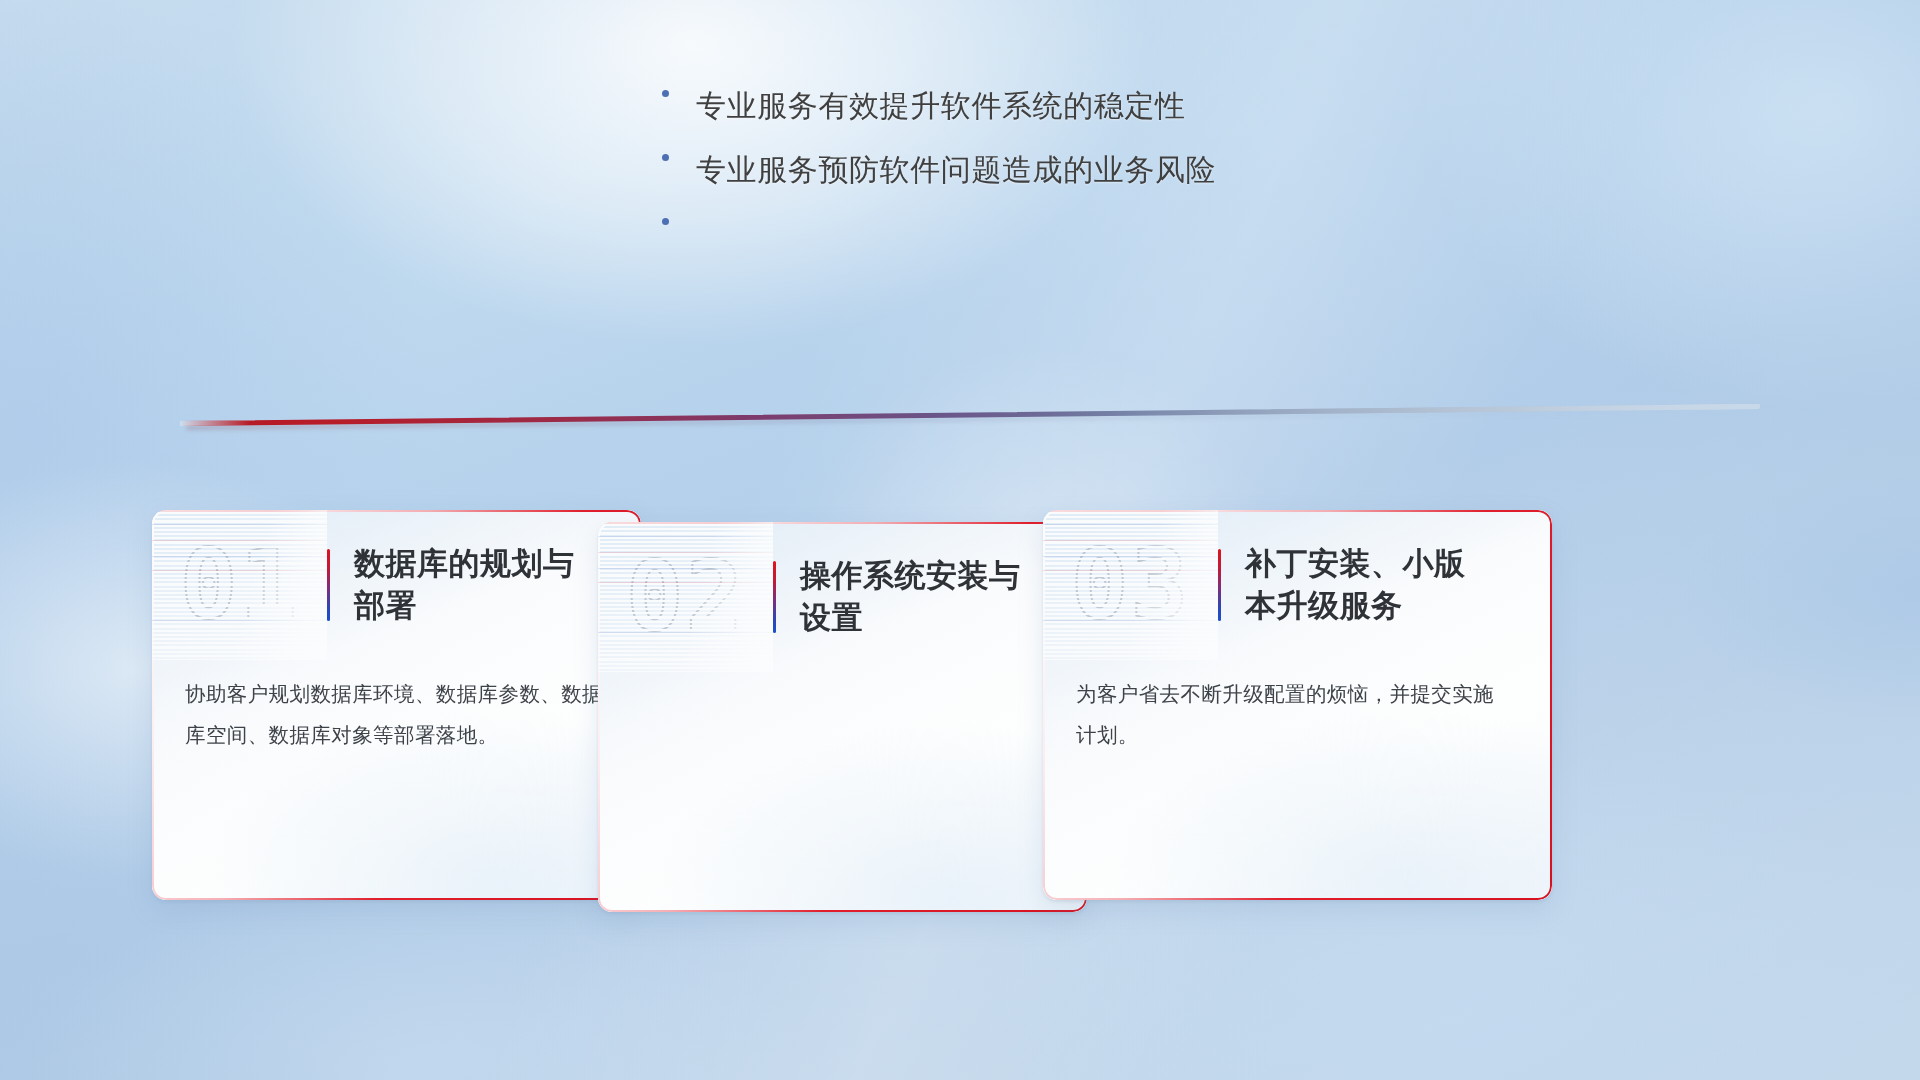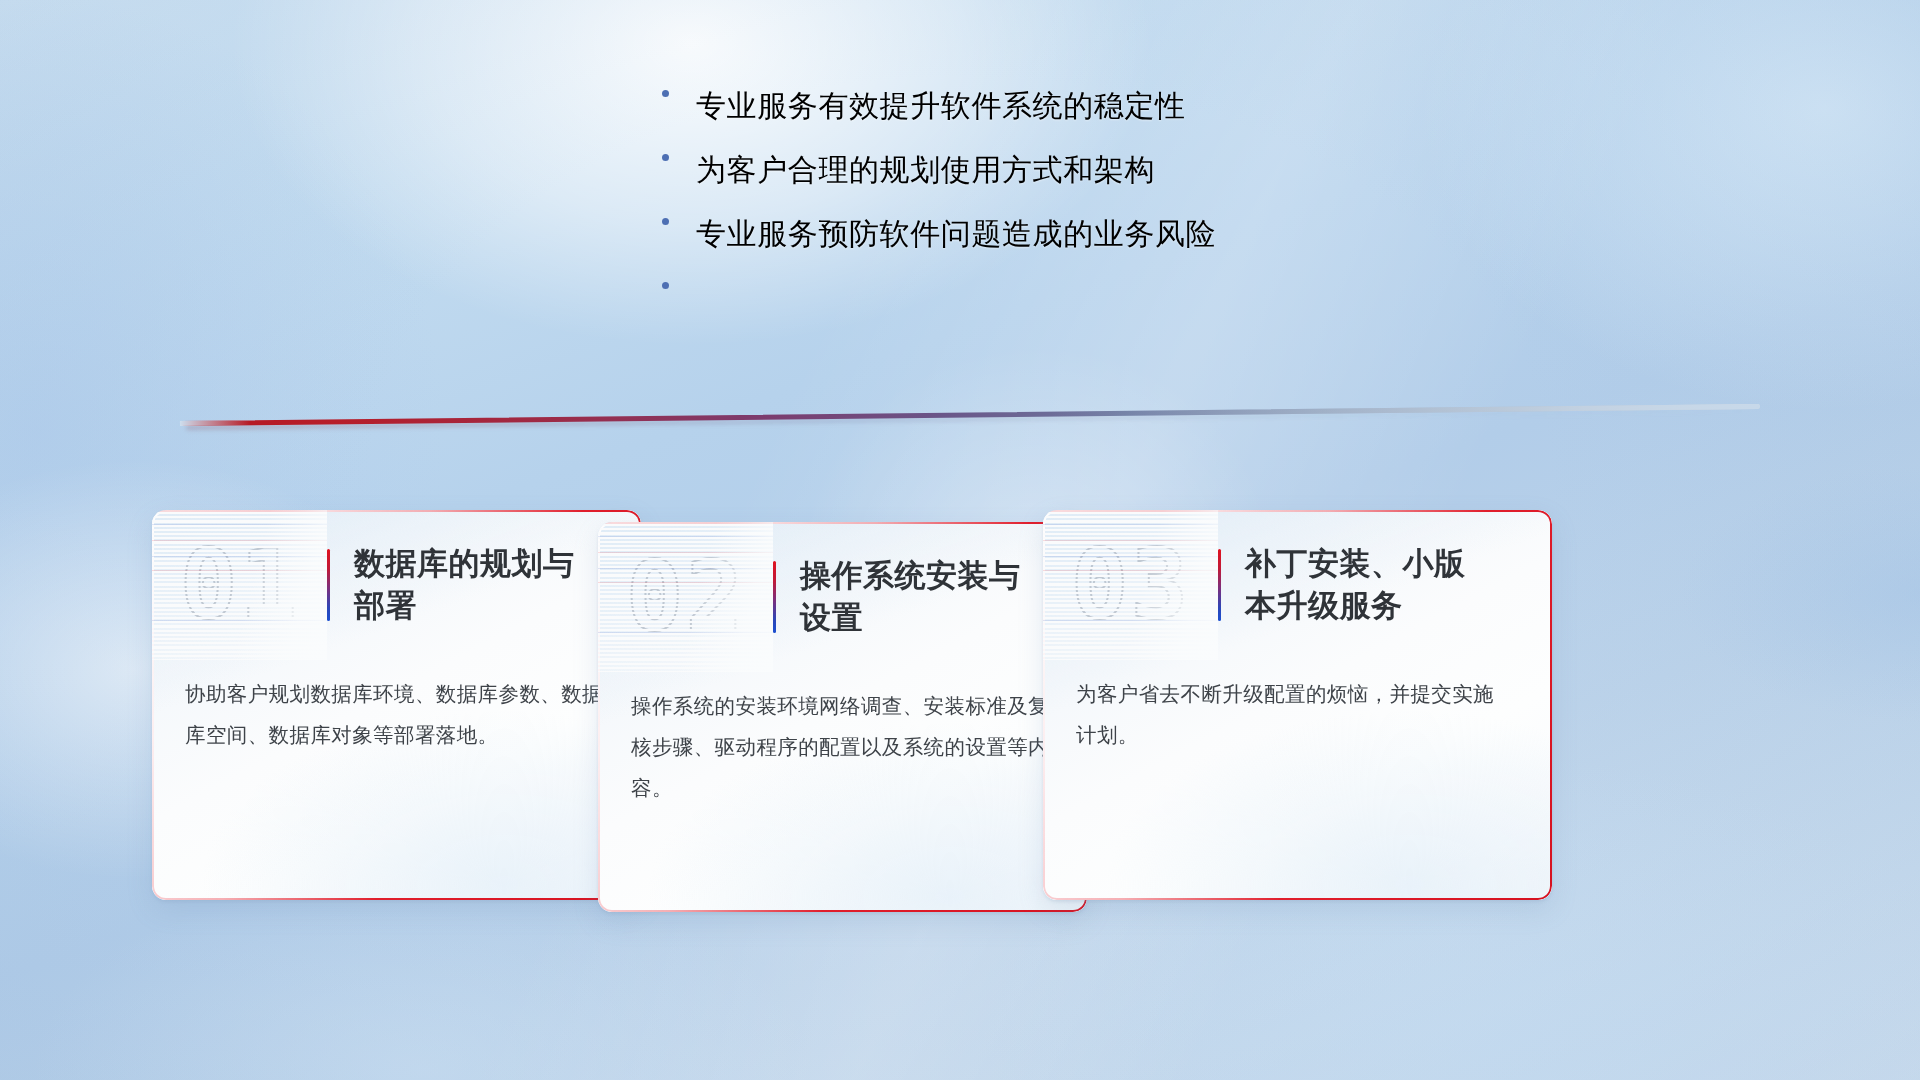--- a/index.html
+++ b/index.html
@@ -24,21 +24,21 @@
   .g8{background:linear-gradient(115deg,rgba(255,255,255,0) 40%,rgba(255,255,255,.22) 56%,rgba(255,255,255,0) 70%);}
   .g9{background:radial-gradient(ellipse 300px 160px at 100% 55%,rgba(168,199,232,.55) 0%,rgba(168,199,232,0) 80%);}
   .vig{background:radial-gradient(ellipse 1300px 900px at 50% 45%,rgba(255,255,255,0) 45%,rgba(150,182,216,.22) 100%);}
 
   
   #bullets{position:absolute;left:662px;top:88px;width:760px;}
   .b-row{display:flex;align-items:flex-start;height:64px;}
   .b-dot{width:34px;flex:0 0 34px;display:flex;align-items:center;justify-content:flex-start;padding-top:2px;}
   .b-dot i{display:block;width:7px;height:7px;border-radius:50%;background:#4d6fb3;}
   .b-txt{
-    font-size:30px;line-height:36px;color:#000000;letter-spacing:.6px;
+    font-size:30px;line-height:36px;color:#404040;letter-spacing:.6px;
     font-family:"DejaVu Sans","Liberation Sans",sans-serif;font-weight:500;
     text-shadow:0 1px 2px rgba(255,255,255,.45);
   }
 
   
   #divider{position:absolute;left:180px;top:415px;width:1580px;height:22px;transform:rotate(-0.62deg);transform-origin:left center;}
   #divider .d-main{
     position:absolute;left:0;top:6px;width:100%;height:5px;border-radius:3px;
     background:linear-gradient(90deg,#b51722 0%,#b71d29 10%,#9e2a45 23%,#7e3a6b 36%,#6a5588 48%,#6f7ca2 60%,#8e9db6 72%,#aab6c6 83%,#c5ccd6 92%,#d9dee4 100%);
   }
@@ -136,26 +136,20 @@
 
 <div id="bullets">
 
   <div class="b-row">
     <span class="b-dot">
         <i></i>
       </span>
     <span class="b-txt">专业服务有效提升软件系统的稳定性</span>
   </div>
 
-  <div class="b-row">
-    <span class="b-dot">
-        <i></i>
-      </span>
-    <span class="b-txt">为客户合理的规划使用方式和架构</span>
-  </div>
 
   <div class="b-row">
     <span class="b-dot">
         <i></i>
       </span>
     <span class="b-txt">专业服务预防软件问题造成的业务风险</span>
   </div>
 
   <div class="b-row">
     <span class="b-dot">
@@ -196,21 +190,20 @@
     <div class="c-head">
       <div class="num">
         <span class="glyph">02</span>
         <span class="tint"></span>
         <span class="stripes"></span>
         <span class="softL"></span>
       </div>
       <div class="c-sep"></div>
       <div class="c-title">操作系统安装与设置</div>
     </div>
-    <div class="c-body">操作系统的安装环境网络调查、安装标准及复核步骤、驱动程序的配置以及系统的设置等内容。</div>
   </div>
 
   <div class="card" id="card3">
     <div class="gloss"></div>
     <div class="edge"></div>
     <div class="c-head">
       <div class="num">
         <span class="glyph">03</span>
         <span class="tint"></span>
         <span class="stripes"></span>

